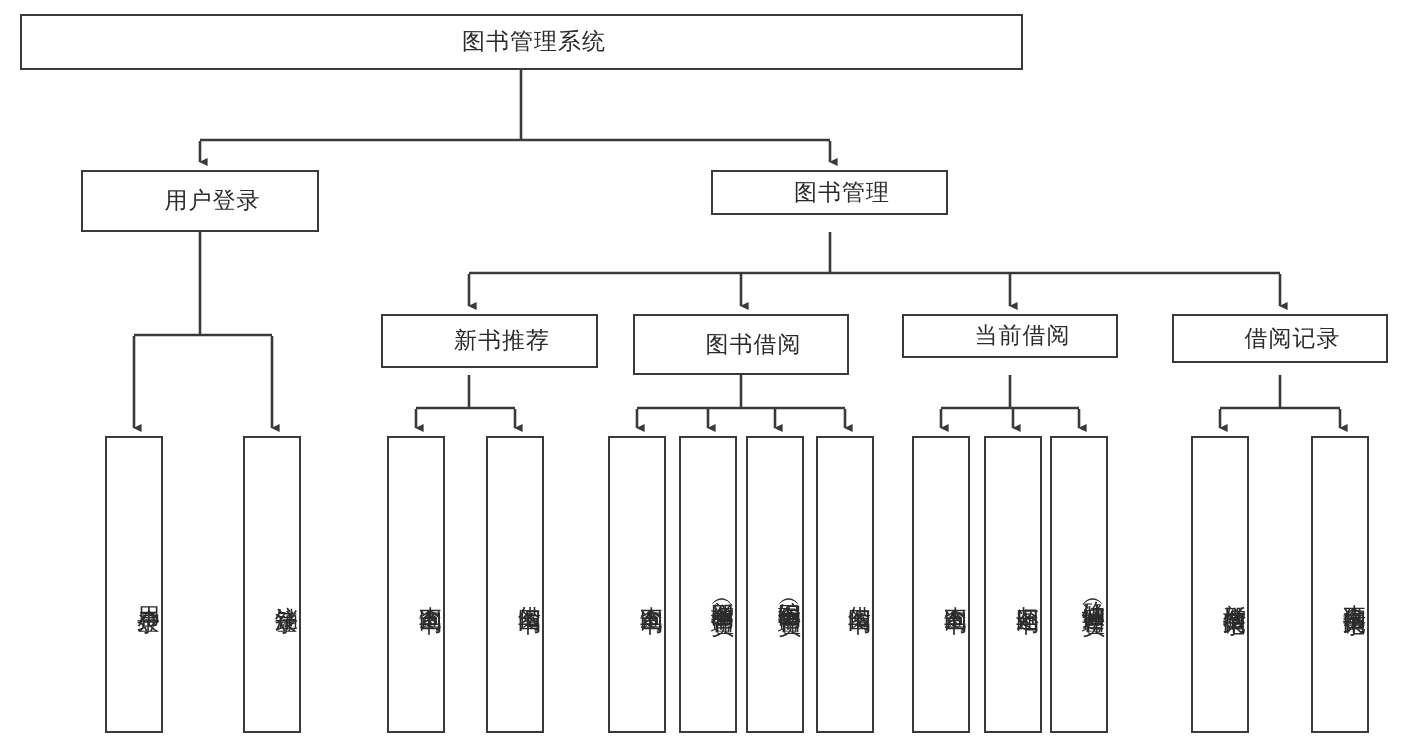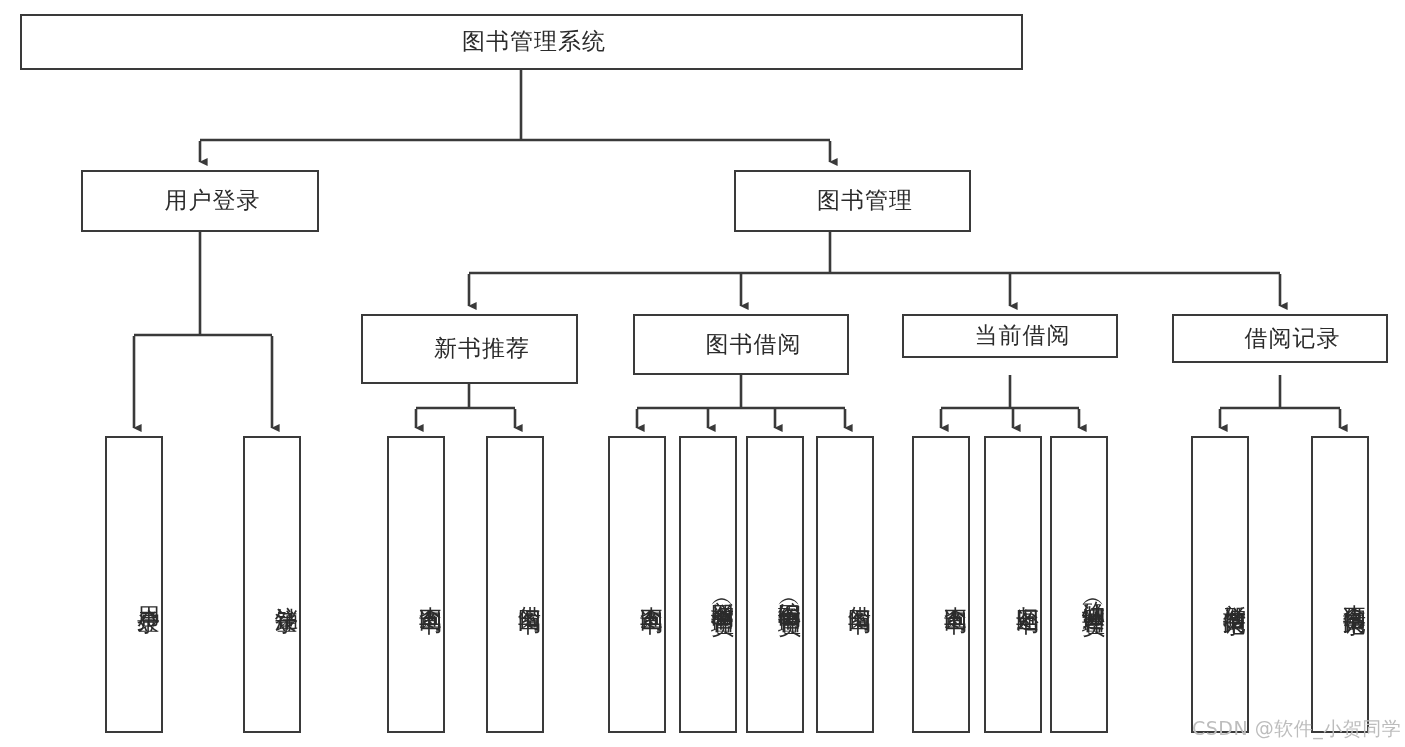--- a/index.html
+++ b/index.html
@@ -122,25 +122,25 @@
     </g>
   </svg>
 
   <div class="node horiz" style="left:20px; top:14px; width:1003px; height:56px;">
     <span class="node-label">图书管理系统</span>
   </div>
 
   <div class="node horiz" style="left:81px; top:170px; width:238px; height:62px;">
     <span class="node-label">用户登录</span>
   </div>
-  <div class="node horiz" style="left:734px; top:170px; width:237px; height:62px;">
+  <div class="node horiz" style="left:711px; top:170px; width:237px; height:45px;">
     <span class="node-label">图书管理</span>
   </div>
 
-  <div class="node horiz" style="left:361px; top:314px; width:217px; height:70px;">
+  <div class="node horiz" style="left:381px; top:314px; width:217px; height:54px;">
     <span class="node-label">新书推荐</span>
   </div>
   <div class="node horiz" style="left:633px; top:314px; width:216px; height:61px;">
     <span class="node-label">图书借阅</span>
   </div>
   <div class="node horiz" style="left:902px; top:314px; width:216px; height:44px;">
     <span class="node-label">当前借阅</span>
   </div>
   <div class="node horiz" style="left:1172px; top:314px; width:216px; height:49px;">
     <span class="node-label">借阅记录</span>
@@ -183,17 +183,14 @@
     <span class="node-label">确认归还（管理员）</span>
   </div>
 
   <div class="node vert" style="left:1191px; top:436px; width:58px; height:297px;">
     <span class="node-label">新增借阅记录</span>
   </div>
   <div class="node vert" style="left:1311px; top:436px; width:58px; height:297px;">
     <span class="node-label">查询借阅记录</span>
   </div>
 
-  <div class="watermark" style="left:1192px; top:716px;">
-    <span>CSDN @软件_小贺同学</span>
-  </div>
 
 </div>
 
 </body></html>

